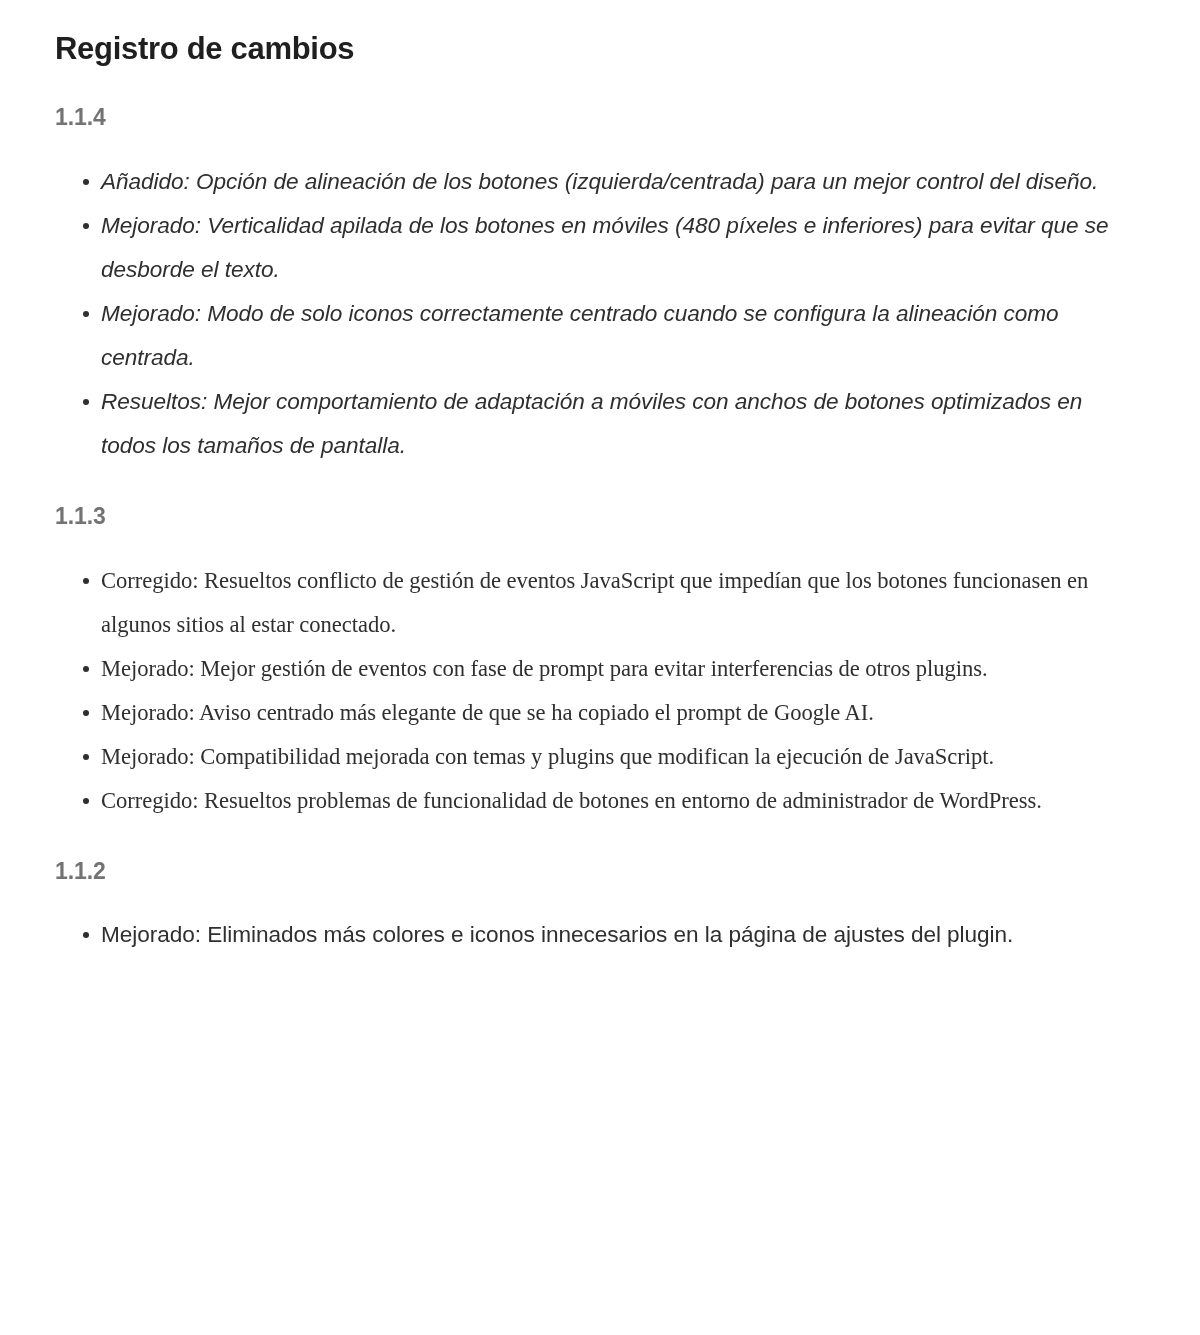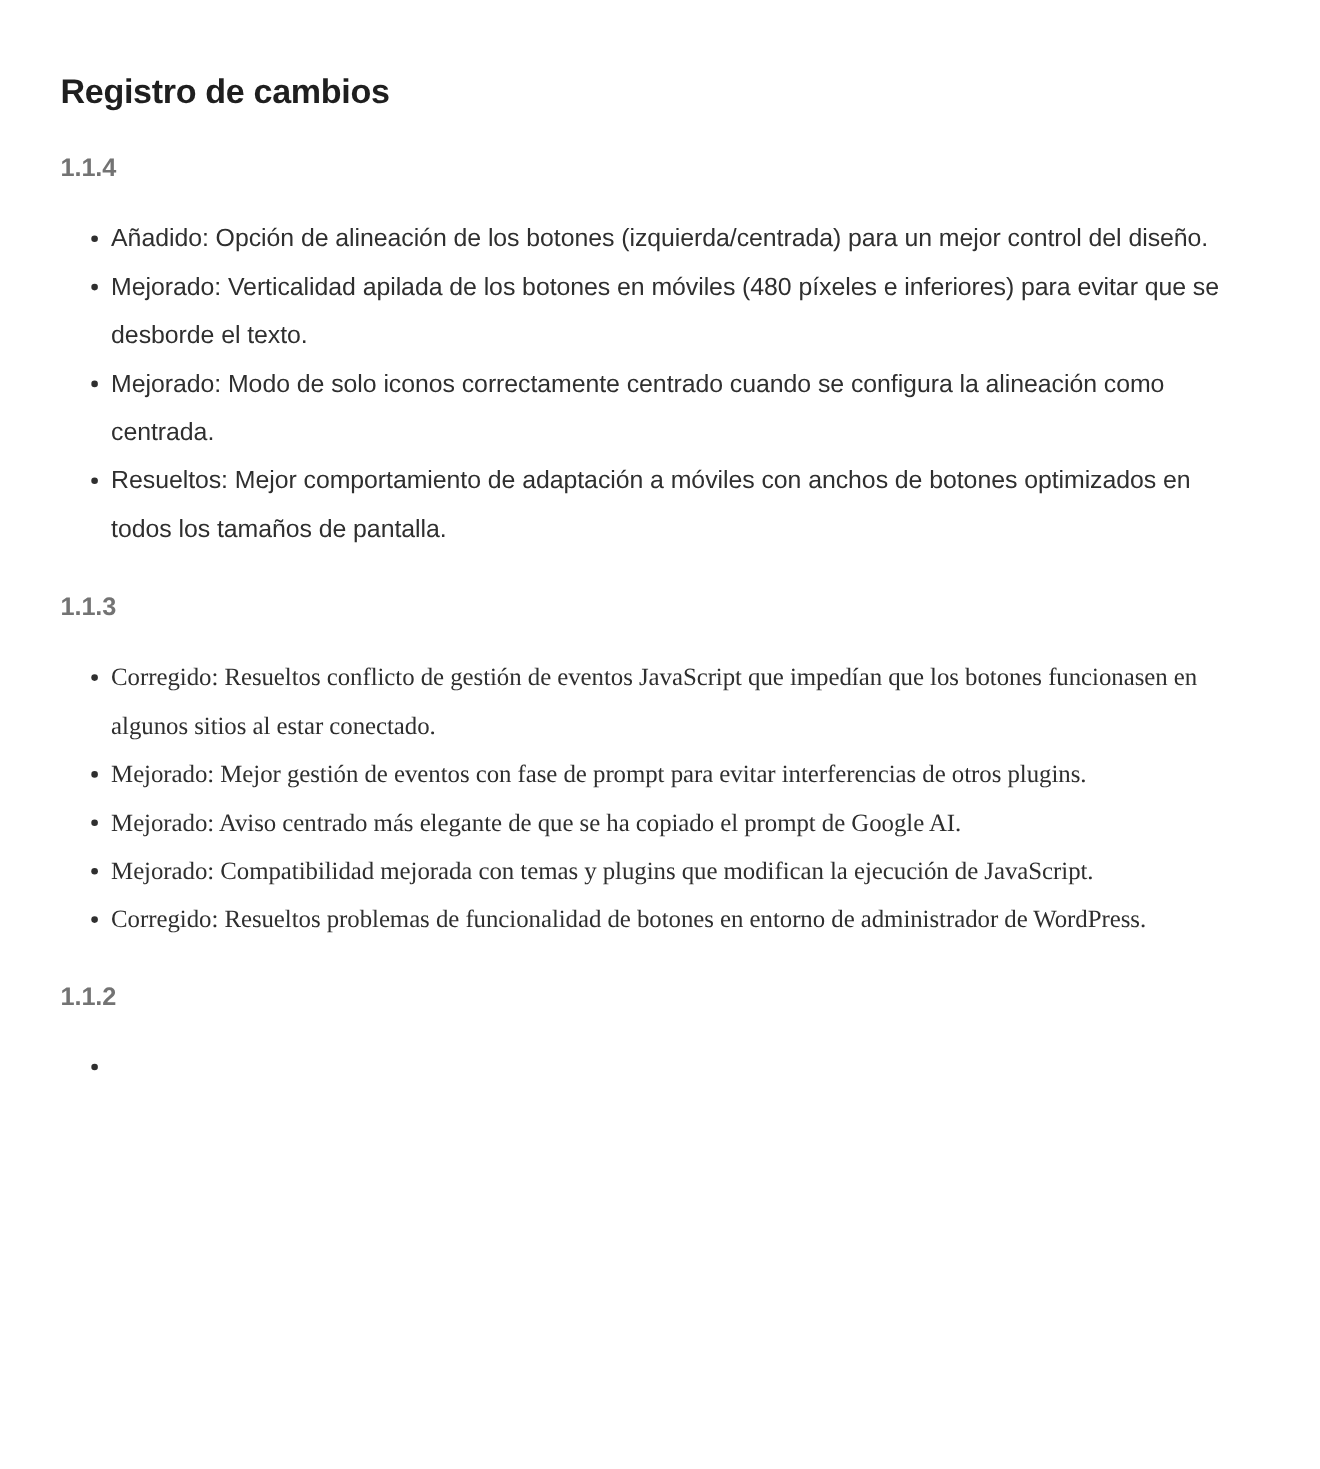--- a/index.html
+++ b/index.html
@@ -13,21 +13,20 @@
     height: 1335px;
     overflow: hidden;
     font-family: "Liberation Sans", "DejaVu Sans", sans-serif;
     -webkit-font-smoothing: antialiased;
   }
 
   .page {
     box-sizing: border-box;
     width: 1180px;
     padding: 18px 48px 0 55px;
-    margin-top: 35px;
   }
 
   .changelog-title {
     font-size: 31px;
     line-height: 1.25;
     font-weight: 700;
     color: #1f1f1f;
     letter-spacing: -0.3px;
     margin: 0 0 0 0;
     padding-top: 12px;
@@ -82,21 +81,21 @@
     height: 6px;
     border-radius: 50%;
     background: #2f2f2f;
   }
 
   .li-text {
     display: inline;
   }
 
   
-  .release-114 ul.changes li { max-width: 1045px; }
+  .release-114 ul.changes li { max-width: 1045px; font-style: italic; }
   .release-113 ul.changes li { max-width: 1045px; font-family: Liberation Serif, serif; }
   .release-112 ul.changes li { max-width: 1045px; }
 </style>
 </head>
 <body>
 
 <div class="page">
 
   <h1 class="changelog-title">Registro de cambios</h1>
 
@@ -146,17 +145,18 @@
         <span class="li-text">Corregido: Resueltos problemas de funcionalidad de botones en entorno de administrador de WordPress.</span>
       </li>
     </ul>
   </section>
 
   <section class="release release-112">
     <h2 class="version-heading">1.1.2</h2>
     <ul class="changes">
       <li>
         <span class="bullet"></span>
+        <span class="li-text">Mejorado: Eliminados más colores e iconos innecesarios en la página de ajustes del plugin.</span>
       </li>
     </ul>
   </section>
 
 </div>
 
 </body></html>

